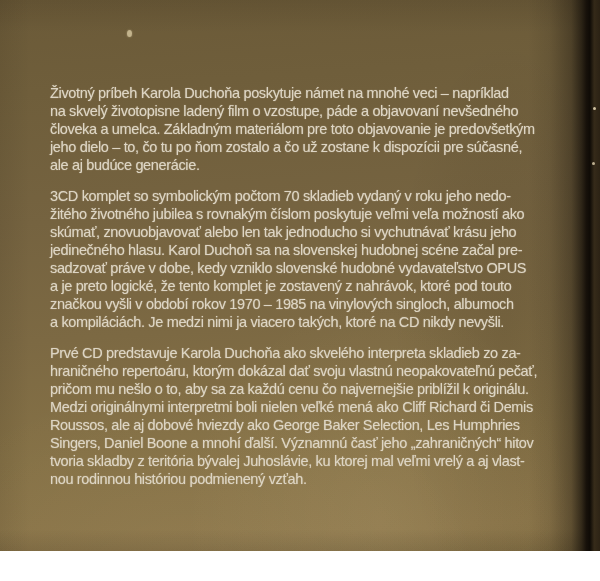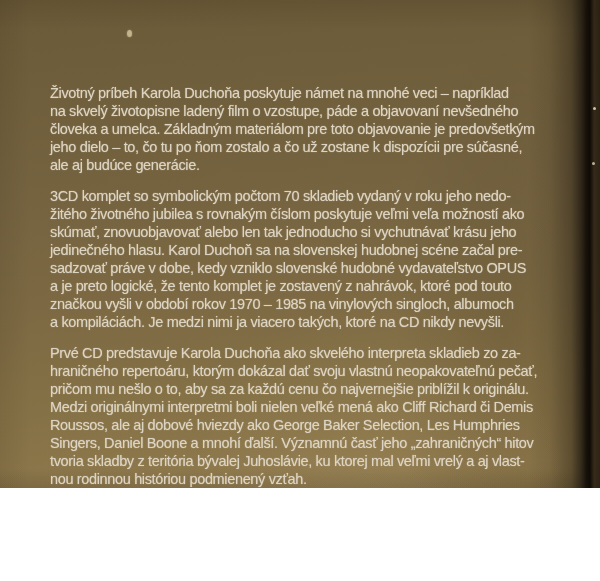--- a/index.html
+++ b/index.html
@@ -3,21 +3,21 @@
 <meta charset="utf-8">
 <style>
   html, body {
     margin: 0;
     padding: 0;
     background: #ffffff;
   }
   .scan {
     position: relative;
     width: 600px;
-    height: 488px;
+    height: 551px;
     overflow: hidden;
     font-family: "Liberation Sans", "DejaVu Sans", sans-serif;
     
     background: linear-gradient(176deg,
       #6b5a38 0%,
       #6f5e3b 16%,
       #756340 38%,
       #7c6943 58%,
       #857146 78%,
       #8b7549 94%,

